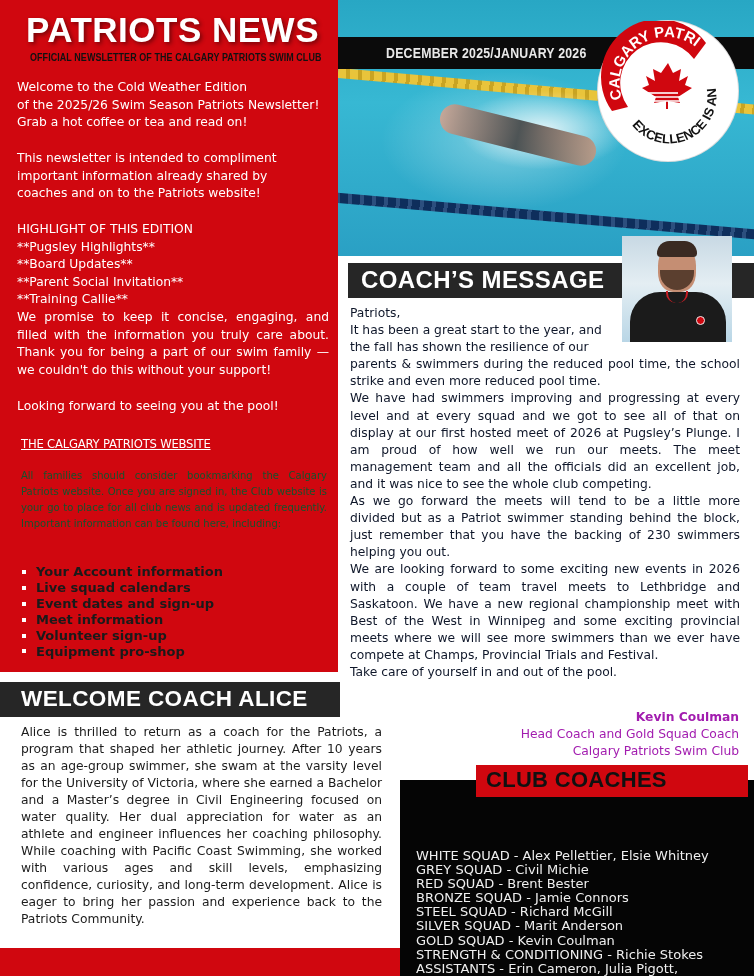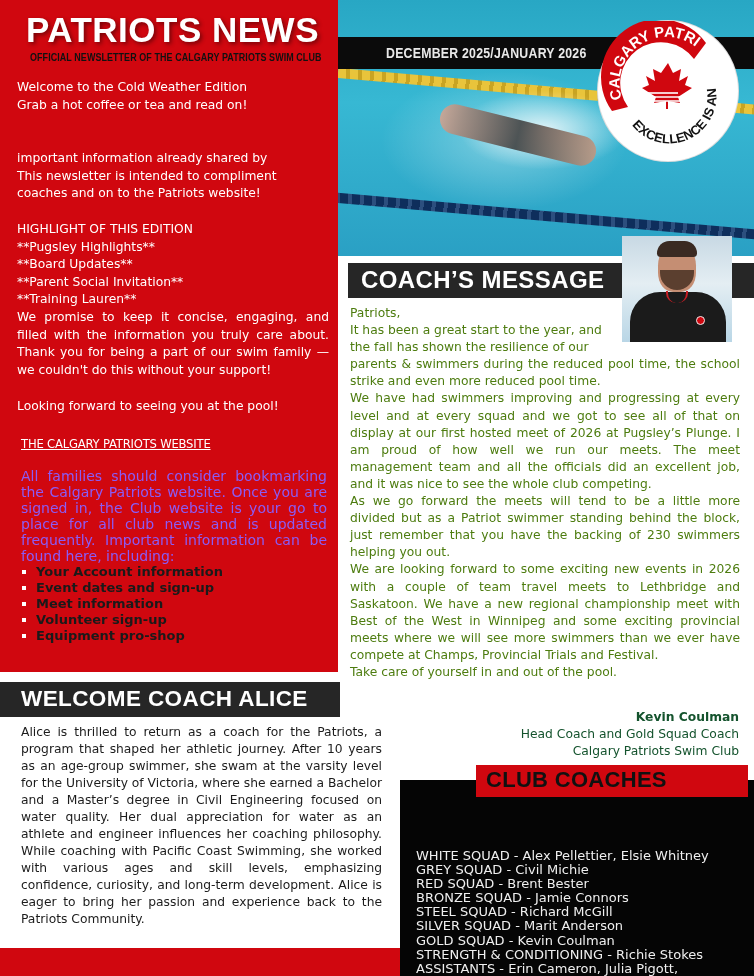--- a/index.html
+++ b/index.html
@@ -33,21 +33,21 @@
   .highlights { top: 221px; }
   .promise { top: 309px; text-align: justify; }
   .looking { top: 398px; }
   .website-heading {
     position: absolute; left: 21px; top: 437px;
     font-weight: 400; font-size: 11.6px; color: #fff; text-decoration: underline;
     letter-spacing: -0.2px;
   }
   .website-body {
     position: absolute; left: 21px; top: 468px; width: 306px;
-    font-size: 14px; line-height: 16px; text-align: justify; color: #8b5cf6;
+    font-size: 10px; line-height: 16px; text-align: justify; color: #14532d;
   }
   .website-list {
     position: absolute; left: 22px; top: 564px; list-style: none;
     font-weight: 700; font-size: 13px; line-height: 15.9px;
   }
   .website-list li { display: flex; align-items: center; }
   .website-list .bullet { display: inline-block; width: 4px; height: 4px; background: #fff; margin-right: 10px; }
 
   
   .hero {
@@ -126,27 +126,27 @@
   .coach-photo .collar {
     position: absolute; left: 44px; top: 55px; width: 22px; height: 12px;
     border-left: 2px solid #c81e25; border-right: 2px solid #c81e25; border-radius: 0 0 10px 10px;
   }
   .coach-photo .badge {
     position: absolute; left: 74px; top: 80px; width: 9px; height: 9px; border-radius: 50%;
     background: #d0070f; border: 1px solid #eee;
   }
   .coach-body {
     position: absolute; left: 350px; top: 305px; width: 390px;
-    font-size: 12.3px; line-height: 17.1px; color: #4d7c0f;
+    font-size: 12.3px; line-height: 17.1px; color: #0f172a;
   }
   .coach-body p { text-align: justify; }
   .coach-body .narrow { width: 268px; text-align: left; }
   .signoff {
     position: absolute; right: 15px; top: 709px; text-align: right;
-    font-size: 12.3px; line-height: 17px; color: #14532d;
+    font-size: 12.3px; line-height: 17px; color: #a21caf;
   }
   .signoff .name { font-weight: 700; }
 
   
   .alice-bar {
     position: absolute; left: 0; top: 682px; width: 340px; height: 35px; background: #262626;
   }
   .alice-heading {
     position: absolute; left: 21px; top: 686px;
     font-family: "Liberation Sans", sans-serif; font-weight: 700; font-size: 22.5px; color: #fff;
@@ -179,43 +179,48 @@
 </style>
 </head>
 <body>
 
 <section class="left-panel"></section>
 <h1 class="masthead">PATRIOTS NEWS</h1>
 <div class="tagline">OFFICIAL NEWSLETTER OF THE CALGARY PATRIOTS SWIM CLUB</div>
 
 <div class="left-text intro">
   <div>Welcome to the Cold Weather Edition</div>
+  <div>of the 2025/26 Swim Season Patriots Newsletter!</div>
   <div>Grab a hot coffee or tea and read on!</div>
 </div>
 <div class="left-text intro2">
+  <div>This newsletter is intended to compliment</div>
   <div>important information already shared by</div>
-  <div>This newsletter is intended to compliment</div>
   <div>coaches and on  to the Patriots website!</div>
 </div>
 <div class="left-text highlights">
   <div>HIGHLIGHT OF THIS EDITION</div>
   <div>**Pugsley Highlights**</div>
   <div>**Board Updates**</div>
   <div>**Parent Social Invitation**</div>
-  <div>**Training Lauren**</div>
+  <div>**Training Callie**</div>
 </div>
 <p class="left-text promise">We promise to keep it concise, engaging, and filled with the information you truly care about. Thank you for being a part of our swim family — we couldn't do this without your support!</p>
 <p class="left-text looking">Looking forward to seeing you at the pool!</p>
 
 <a class="website-heading">THE CALGARY PATRIOTS WEBSITE</a>
 <p class="website-body">All families should consider bookmarking the Calgary Patriots website. Once you are signed in, the Club website is your go to place for  all club news and is updated frequently. Important information can be found here, including:</p>
 <ul class="website-list">
   <li>
       <span class="bullet"></span>
       <span>Your Account information</span>
+    </li>
+  <li>
+      <span class="bullet"></span>
+      <span>Live squad calendars</span>
     </li>
   <li>
       <span class="bullet"></span>
       <span>Event dates and sign-up</span>
     </li>
   <li>
       <span class="bullet"></span>
       <span>Meet information</span>
     </li>
   <li>

